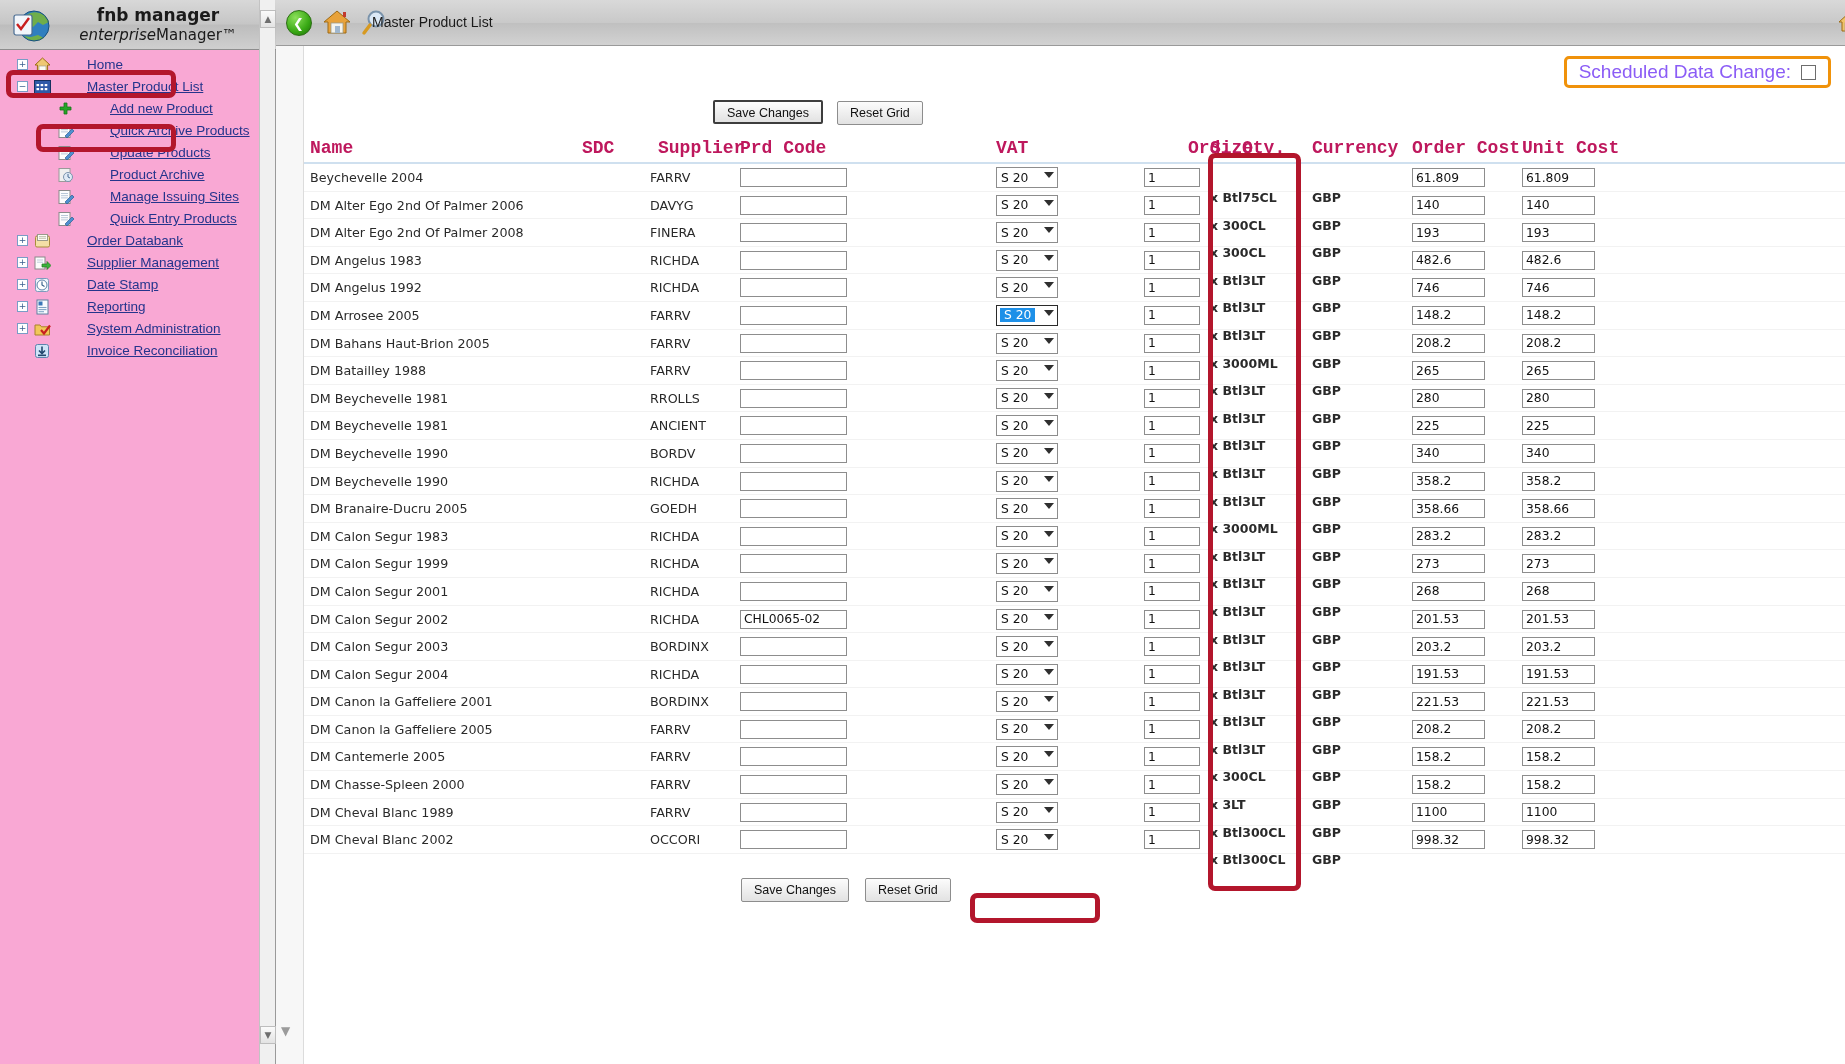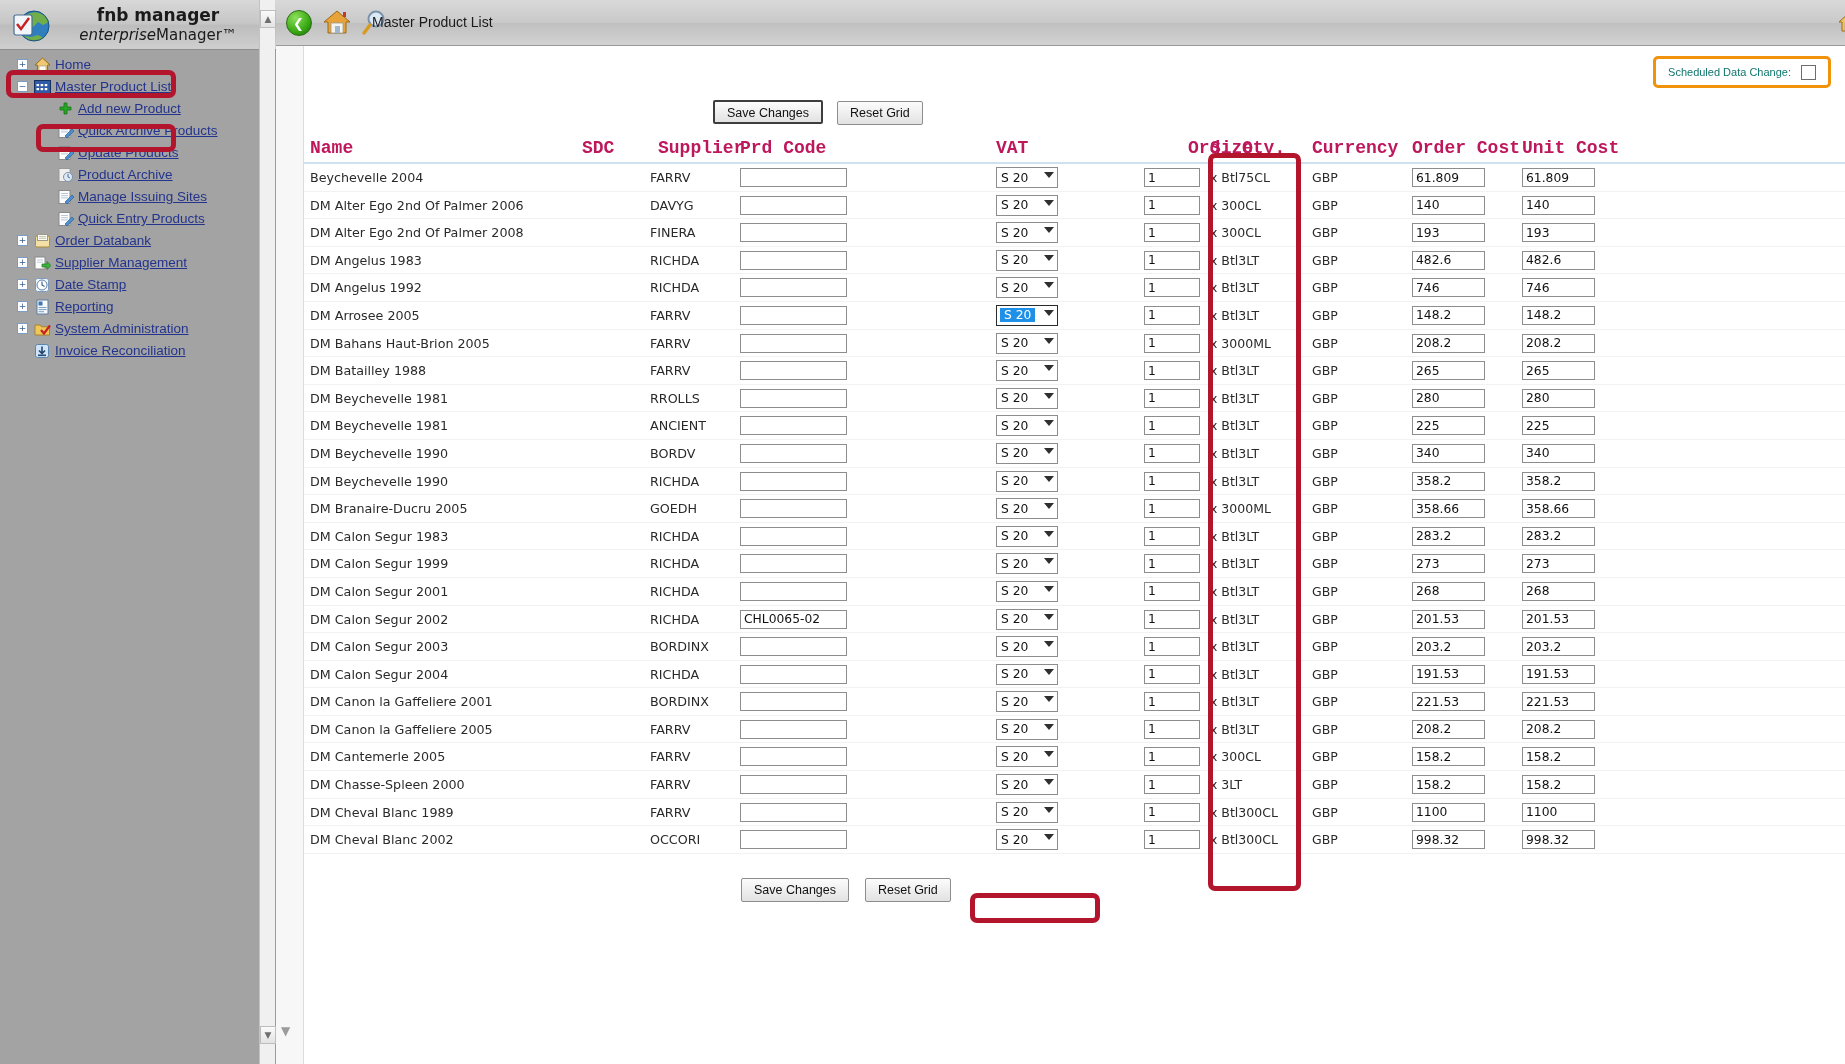--- a/index.html
+++ b/index.html
@@ -9,21 +9,21 @@
     background:#000;
     font-family:"DejaVu Sans", sans-serif;
     font-size:13px;
     overflow:hidden;
   }
   .screen { position:absolute; left:0; top:0; width:1845px; height:1064px; background:#fff; overflow:hidden; }
 
   
   .leftpanel {
     position:absolute; left:0; top:0; width:276px; height:1064px;
-    background:#a3a3a3; border-right:1px solid #9a9a9a;
+    background:#f9a8d4; border-right:1px solid #9a9a9a;
   }
   .brandbar {
     position:absolute; left:0; top:0; width:276px; height:50px;
     background:linear-gradient(to bottom,#d8d8d8 0%, #c6c6c6 48%, #bdbdbd 52%, #cfcfcf 100%);
     border-bottom:1px solid #8d8d8d;
   }
   .globe-icon { position:absolute; left:12px; top:6px; width:40px; height:38px; }
   .brandtext { position:absolute; left:58px; top:5px; width:200px; text-align:center; color:#1a1a1a; }
   .brandtext .l1 { font-weight:bold; font-size:17px; letter-spacing:0px; }
   .brandtext .l2 { font-size:15px; font-style:italic; margin-top:1px; }
@@ -32,21 +32,21 @@
   .tree { position:absolute; left:0; top:54px; width:276px; }
   .tnode { position:relative; height:22px; line-height:22px; white-space:nowrap; }
   .expander {
     position:absolute; width:11px; height:11px; top:5px;
     border:1px solid #7a9cc6; background:#fff; font-size:9px; line-height:9px;
     text-align:center; color:#3a5f8f; font-family:"DejaVu Sans", sans-serif;
   }
   .tnode .ico { position:absolute; top:3px; width:17px; height:16px; }
   .tnode .lbl {
     position:absolute; color:#24348c; text-decoration:underline;
-    font-size:13.5px; font-family:"Liberation Sans", sans-serif;
+    font-size:13.5px; font-family:"Liberation Sans", sans-serif;margin-left:32px;
   }
   .lvl1 .expander { left:17px; }
   .lvl1 .ico { left:34px; }
   .lvl1 .lbl { left:55px; }
   .lvl2 .ico { left:57px; }
   .lvl2 .lbl { left:78px; }
 
   .lp-scroll { position:absolute; right:0; top:0; width:16px; height:1064px; background:#f0f0f0; border-left:1px solid #c3c3c3; }
   .lp-scroll .arrow { position:absolute; left:0; width:16px; height:18px; background:linear-gradient(#fbfbfb,#e3e3e3); border:1px solid #bdbdbd; color:#6e6e6e; font-size:9px; text-align:center; line-height:16px;}
   .lp-scroll .arrow.top { top:10px; }
@@ -71,21 +71,21 @@
   
   .main { position:absolute; left:276px; top:46px; width:1569px; height:1018px; background:#fff; overflow:hidden; }
   .lrail { position:absolute; left:0; top:0; width:28px; height:1018px; background:#f7f7f7; border-right:1px solid #dcdcdc;}
   .lrail .dn { position:absolute; left:5px; bottom:26px; color:#9b9b9b; font-size:12px;}
 
   .sdc-box {
     position:absolute; right:14px; top:10px; height:32px; padding:0 12px;
     background:#fff; display:flex; align-items:center; gap:10px;
     border:3px solid #f0920a; border-radius:5px;
   }
-  .sdc-box .lbl { font-size:11px; color:#0f766e; font-family:"Liberation Sans", sans-serif;}
+  .sdc-box .lbl { font-size:19px; color:#8b5cf6; font-family:"Liberation Sans", sans-serif;}
   .sdc-box .cb { width:15px; height:15px; border:1px solid #6d6d6d; background:#fff; }
 
   .btnrow-top { position:absolute; left:0; top:54px; width:1569px; height:28px; }
   .btn {
     height:24px; padding:0 12px; font-size:12.5px; font-family:"Liberation Sans", sans-serif;
     background:linear-gradient(#fcfcfc,#e2e2e2); border:1px solid #8d8d8d; color:#111;
     border-radius:2px; cursor:default; line-height:22px; display:inline-block;
   }
   .btn.primary { border:2px solid #3d3d3d; }
   .btn-save-top { position:absolute; left:437px; top:0px; }
@@ -94,21 +94,21 @@
   
   .grid { position:absolute; left:28px; top:88px; width:1541px; }
   .gridhead { position:relative; height:30px; border-bottom:2px solid #cfe0ef; }
   .gridhead .h {
     position:absolute; top:4px; color:#be185d; font-weight:bold; font-size:18px;
     font-family:Liberation Mono, monospace;
   }
   .row { position:relative; height:27.6px; border-bottom:1px solid #f2f2f2; }
   .row .c { position:absolute; top:0; height:27.6px; line-height:27.6px; font-size:12.7px; color:#2a2a2a;
             font-family:"DejaVu Sans", sans-serif; white-space:nowrap; }
-  .row .c.bold { font-weight:normal; font-size:12.5px; }
+  .row .c.bold { font-weight:bold; font-size:12.5px;margin-top:20px; }
 
   input.cell {
     position:absolute; top:4px; height:19px; border:1px solid #8d8d8d; background:#fff;
     font-size:12.3px; font-family:"DejaVu Sans", sans-serif; padding:0 3px; color:#111;
   }
   .selwrap { position:absolute; top:3px; width:62px; height:21px; }
   .selbox {
     position:absolute; left:0; top:0; width:62px; height:21px; border:1px solid #8d8d8d;
     background:#fff; display:flex; align-items:center; padding-left:4px;
     font-size:12.3px; font-family:"DejaVu Sans", sans-serif; color:#111;

